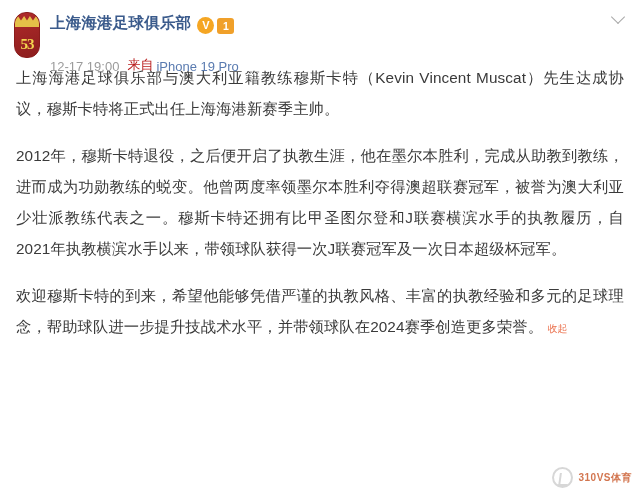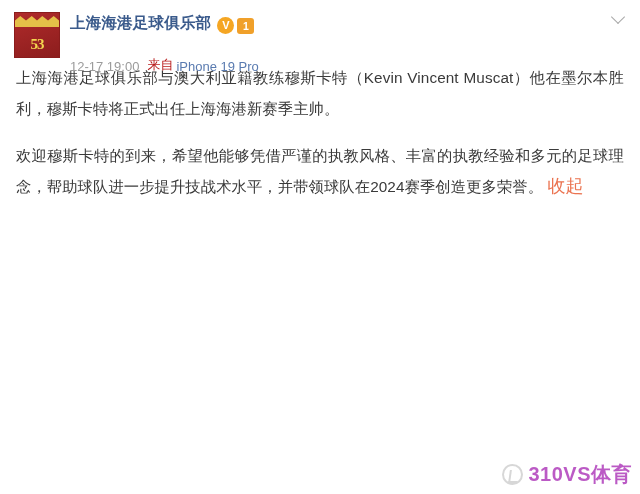--- a/index.html
+++ b/index.html
@@ -28,23 +28,23 @@
   
   .header {
     display: flex;
     align-items: flex-start;
     padding: 10px 12px 0 14px;
     position: relative;
     height: 62px;
   }
 
   .avatar {
-    width: 46px;
+    width: 26px;
     height: 46px;
-    border-radius: 0;
+    border-radius: 12px;
     background: linear-gradient(160deg, #b02b2b 0%, #8c1d1d 100%);
     position: relative;
     flex: 0 0 auto;
     margin-top: 2px;
     overflow: hidden;
     border: 1px solid #8a1c1c;
   }
   .avatar .crest-top {
     position: absolute;
     top: 3px;
@@ -163,21 +163,21 @@
   .content p.first {
     margin-top: 2px;
     margin-bottom: 17px;
   }
   .content p.last {
     margin-bottom: 0;
   }
   .collapse {
     color: #eb7350;
     cursor: pointer;
-    font-size: 18px;
+    font-size: 10px;
   }
 
   
   .watermark {
     position: absolute;
     right: 8px;
     bottom: 6px;
     display: flex;
     align-items: center;
     opacity: .72;
@@ -197,22 +197,22 @@
     position: absolute;
     left: 5px;
     top: 4px;
     width: 7px;
     height: 11px;
     border-left: 2px solid #c8c8c8;
     border-bottom: 2px solid #c8c8c8;
     transform: skewX(-8deg);
   }
   .wm-text {
-    font-size: 20px;
-    color: #a21caf;
+    font-size: 10px;
+    color: #c2410c;
     font-weight: bold;
     letter-spacing: .5px;
   }
 </style>
 </head>
 <body>
 
 <div class="post">
 
   <div class="header">
@@ -231,21 +231,22 @@
         <span class="meta-time">12-17 19:00</span>
         <span class="meta-from">来自</span>
         <span class="meta-device">iPhone 19 Pro</span>
       </div>
     </div>
 
     <div class="chevron"></div>
   </div>
 
   <div class="content">
-    <p>上海海港足球俱乐部与澳大利亚籍教练穆斯卡特（Kevin Vincent Muscat）他在墨尔本胜利，穆斯卡特将正式出任上海海港新赛季主帅。</p>
+    <p>上海海港足球俱乐部与澳大利亚籍教练穆斯卡特（Kevin Vincent Muscat）先生达成协议，穆斯卡特将正式出任上海海港新赛季主帅。</p>
+    <p>2012年，穆斯卡特退役，之后便开启了执教生涯，他在墨尔本胜利，完成从助教到教练，进而成为功勋教练的蜕变。他曾两度率领墨尔本胜利夺得澳超联赛冠军，被誉为澳大利亚少壮派教练代表之一。穆斯卡特还拥有比甲圣图尔登和J联赛横滨水手的执教履历，自2021年执教横滨水手以来，带领球队获得一次J联赛冠军及一次日本超级杯冠军。</p>
     <p class="last"><span>欢迎穆斯卡特的到来，希望他能够凭借严谨的执教风格、丰富的执教经验和多元的足球理念，帮助球队进一步提升技战术水平，并带领球队在2024赛季创造更多荣誉。</span> <span class="collapse">收起</span></p>
   </div>
 
   <div class="watermark">
     <span class="wm-mark"></span>
     <span class="wm-text">310VS体育</span>
   </div>
 
 </div>
 

